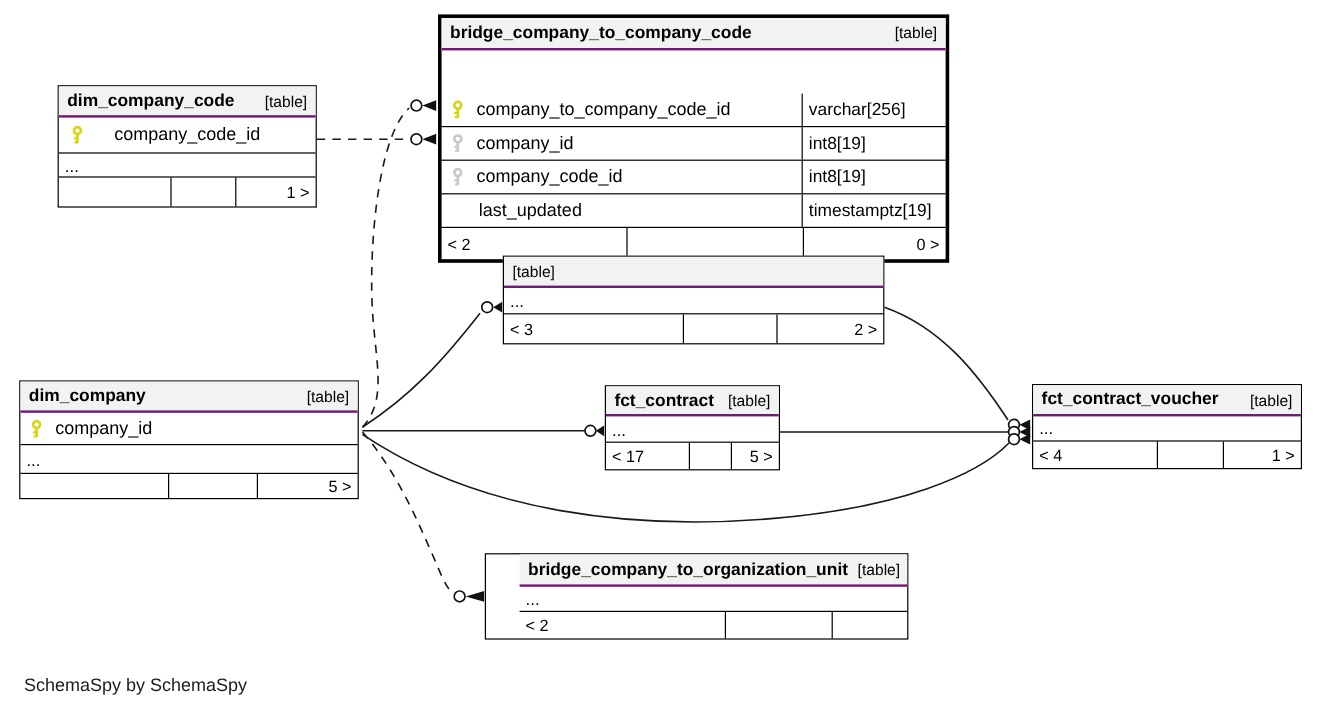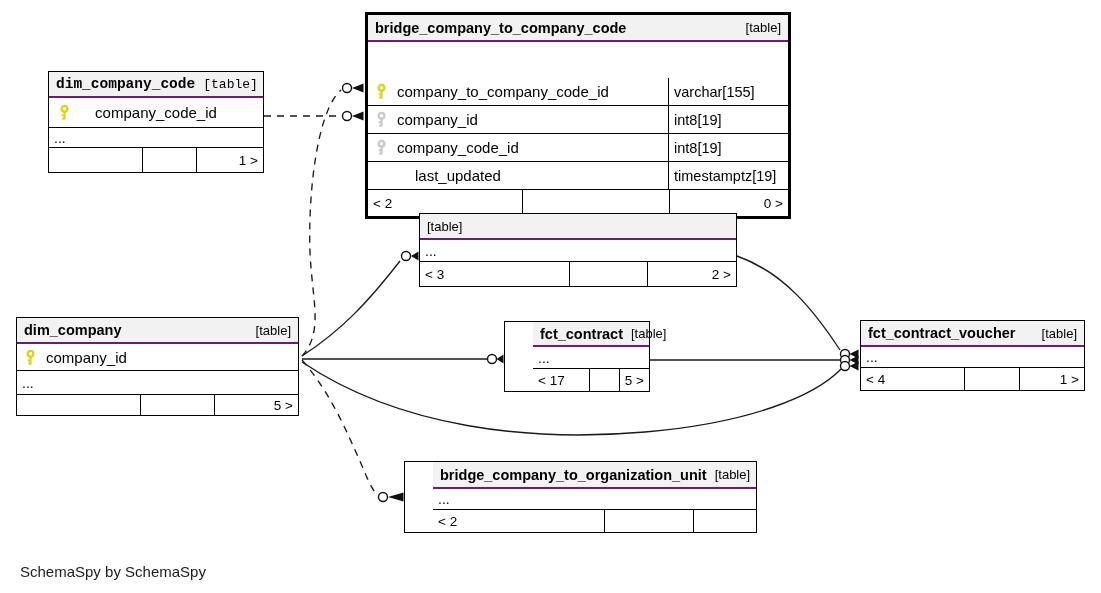--- a/index.html
+++ b/index.html
@@ -87,21 +87,21 @@
     <div class="row" style="height:28px;margin-top:36px;">
       <span class="cname">
         <svg class="keyicon" viewBox="0 0 14 18">
           <circle cx="7" cy="5" r="3.1" fill="none" stroke="#d6d613" stroke-width="2.4"></circle>
           <line x1="7" y1="8.2" x2="7" y2="16.5" stroke="#d6d613" stroke-width="2.4"></line>
           <line x1="7" y1="12" x2="3.8" y2="12" stroke="#d6d613" stroke-width="2"></line>
           <line x1="7" y1="15.6" x2="4.4" y2="15.6" stroke="#d6d613" stroke-width="2"></line>
         </svg>
         <span>company_to_company_code_id</span>
       </span>
-      <span class="ctype">varchar[155]</span>
+      <span class="ctype">varchar[256]</span>
     </div>
     <div class="row" style="height:28px;">
       <span class="cname">
         <svg class="keyicon" viewBox="0 0 14 18">
           <circle cx="7" cy="5" r="3.1" fill="none" stroke="#c9c9c9" stroke-width="2.4"></circle>
           <line x1="7" y1="8.2" x2="7" y2="16.5" stroke="#c9c9c9" stroke-width="2.4"></line>
           <line x1="7" y1="12" x2="3.8" y2="12" stroke="#c9c9c9" stroke-width="2"></line>
           <line x1="7" y1="15.6" x2="4.4" y2="15.6" stroke="#c9c9c9" stroke-width="2"></line>
         </svg>
         <span>company_id</span>
@@ -114,34 +114,34 @@
           <circle cx="7" cy="5" r="3.1" fill="none" stroke="#c9c9c9" stroke-width="2.4"></circle>
           <line x1="7" y1="8.2" x2="7" y2="16.5" stroke="#c9c9c9" stroke-width="2.4"></line>
           <line x1="7" y1="12" x2="3.8" y2="12" stroke="#c9c9c9" stroke-width="2"></line>
           <line x1="7" y1="15.6" x2="4.4" y2="15.6" stroke="#c9c9c9" stroke-width="2"></line>
         </svg>
         <span>company_code_id</span>
       </span>
       <span class="ctype">int8[19]</span>
     </div>
     <div class="row" style="height:28px;">
-      <span class="cname" style="padding-left:47px;align-items:center;">
+      <span class="cname" style="padding-left:31px;align-items:center;">
         <span>last_updated</span>
       </span>
       <span class="ctype">timestamptz[19]</span>
     </div>
     <div class="foot" style="height:26px;">
       <span class="fcell" style="width:155px;">&lt; 2</span>
       <span class="fcell" style="width:147px;"></span>
       <span class="fcell last">0 &gt;</span>
     </div>
   </div>
 
   <div class="tbl" style="left:48px;top:71px;width:216px;">
-    <div class="hdr" style="height:26px;font-family:Liberation Mono, monospace;">
+    <div class="hdr" style="height:26px;">
       <span class="nm">dim_company_code</span>
       <span class="tag">[table]</span>
     </div>
     <div class="row" style="height:30px;">
       <span class="cname centered">
         <svg class="keyicon" viewBox="0 0 14 18">
           <circle cx="7" cy="5" r="3.1" fill="none" stroke="#d6d613" stroke-width="2.4"></circle>
           <line x1="7" y1="8.2" x2="7" y2="16.5" stroke="#d6d613" stroke-width="2.4"></line>
           <line x1="7" y1="12" x2="3.8" y2="12" stroke="#d6d613" stroke-width="2"></line>
           <line x1="7" y1="15.6" x2="4.4" y2="15.6" stroke="#d6d613" stroke-width="2"></line>
@@ -186,21 +186,21 @@
       </span>
     </div>
     <div class="row ellipsis" style="height:24px;">...</div>
     <div class="foot" style="height:20px;">
       <span class="fcell" style="width:124px;"></span>
       <span class="fcell" style="width:74px;"></span>
       <span class="fcell last">5 &gt;</span>
     </div>
   </div>
 
-  <div class="tbl" style="left:504px;top:321px;width:146px;padding-left:28px;">
+  <div class="tbl" style="left:504px;top:321px;width:146px;">
     <div class="hdr" style="height:25px;">
       <span class="nm">fct_contract</span>
       <span class="tag">[table]</span>
     </div>
     <div class="row ellipsis" style="height:22px;">...</div>
     <div class="foot" style="height:22px;">
       <span class="fcell" style="width:70px;">&lt; 17</span>
       <span class="fcell" style="width:35px;"></span>
       <span class="fcell last">5 &gt;</span>
     </div>

